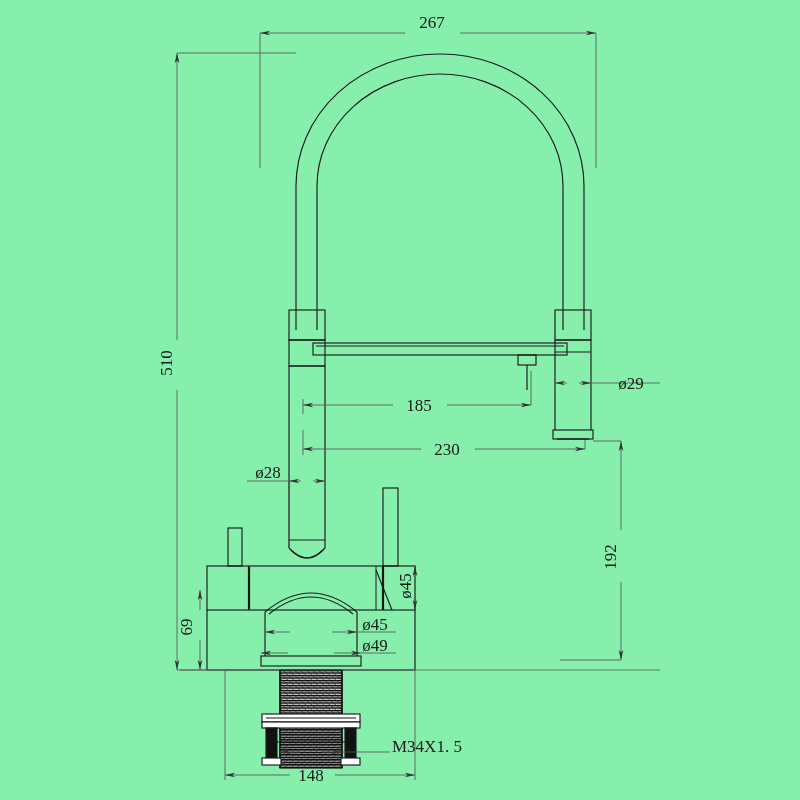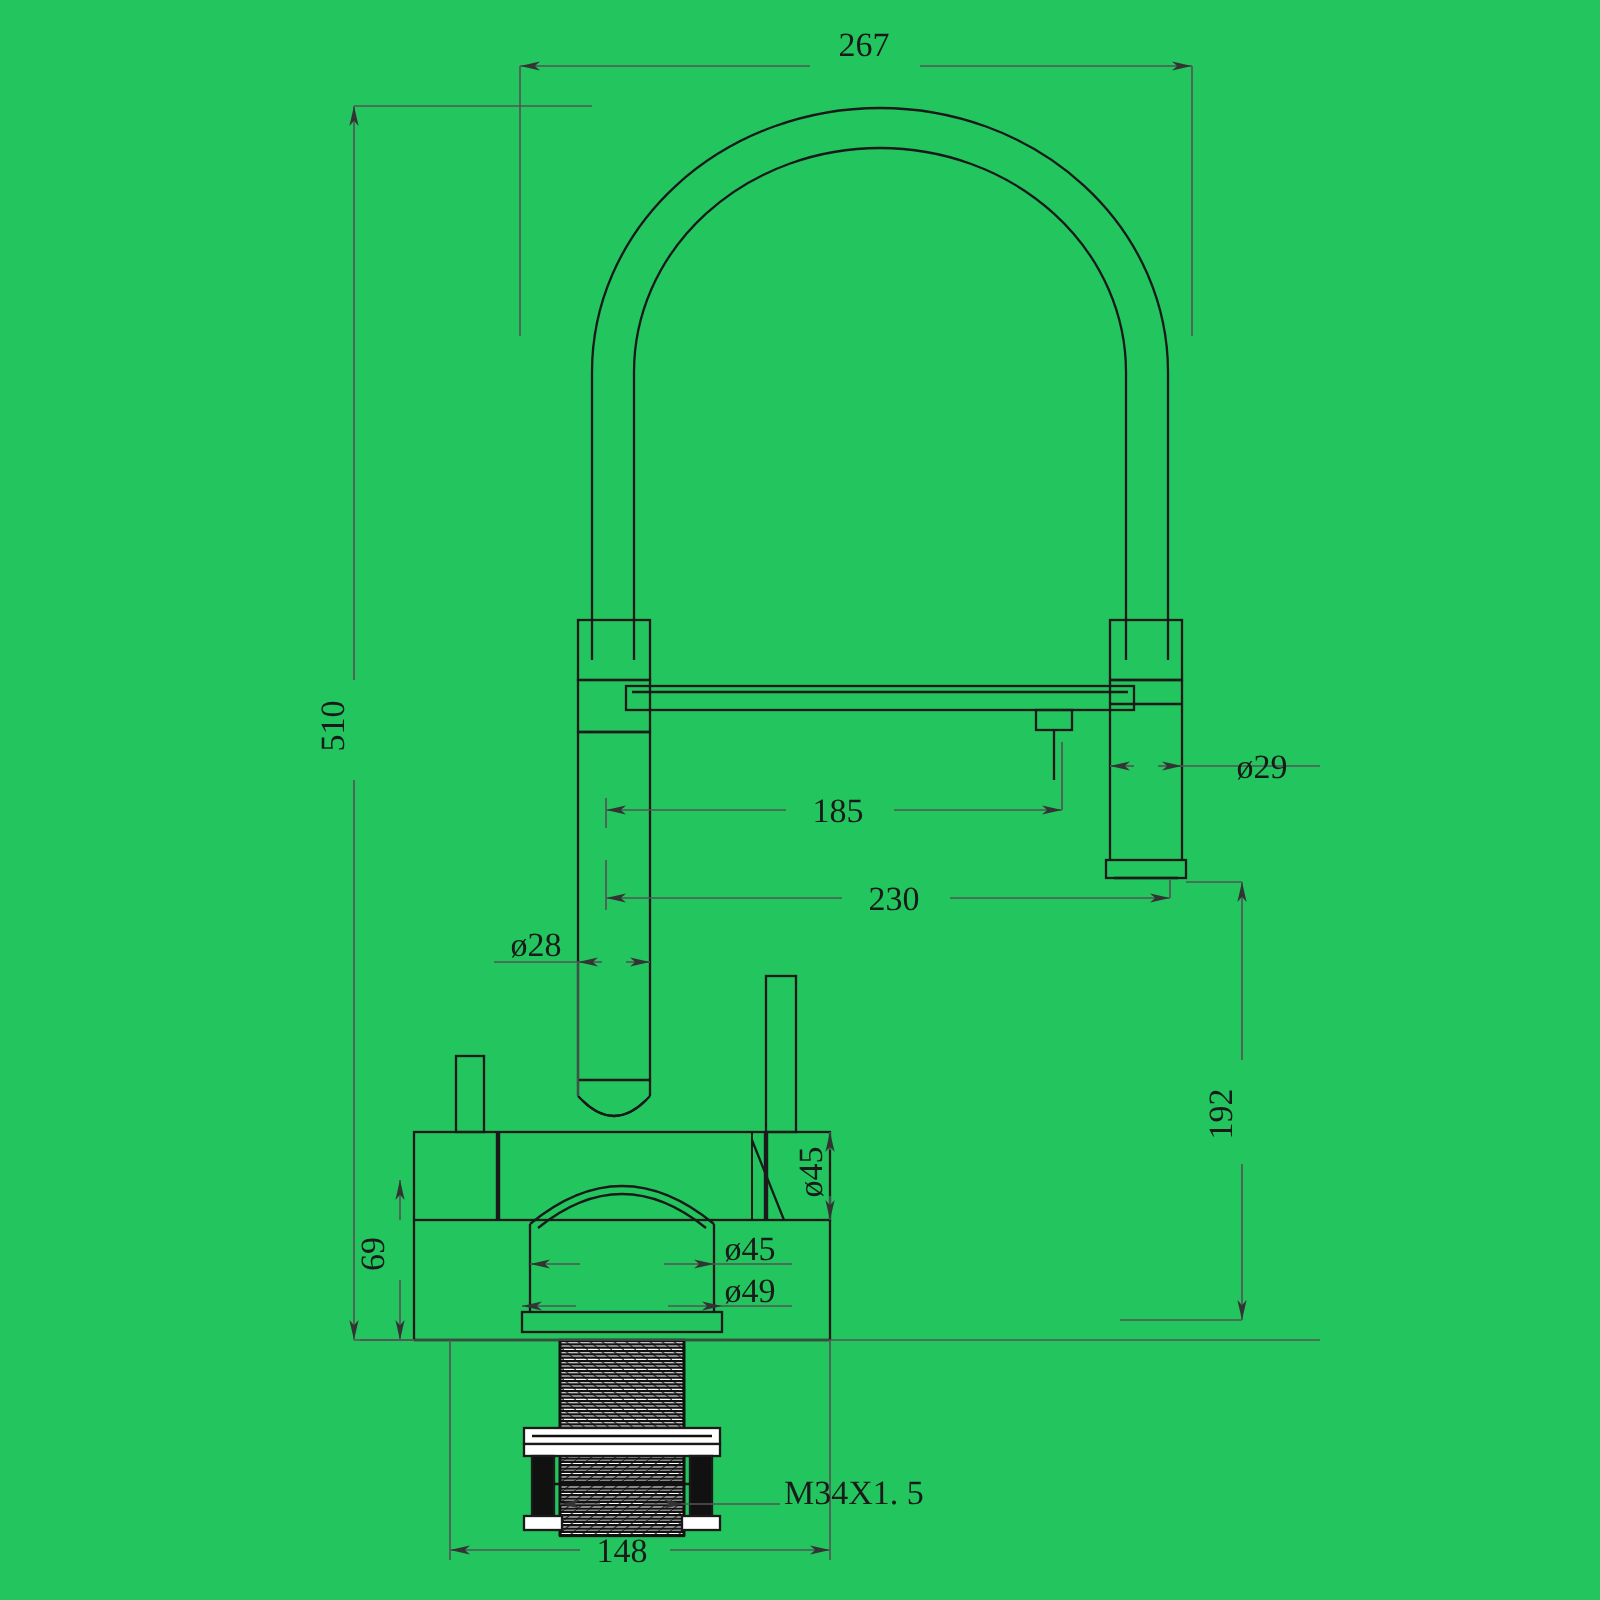--- a/index.html
+++ b/index.html
@@ -1,19 +1,19 @@
 <!DOCTYPE html>
 <html><head>
 <meta charset="utf-8">
 <title>Faucet Technical Drawing</title>
 <style>
   html,body{margin:0;padding:0;background:#ffffff;}
   body{width:800px;height:800px;overflow:hidden;
        font-family:"Liberation Serif",serif;}
-  #drawing-root{position:relative;width:800px;height:800px;background:#22c55e;}
+  #drawing-root{position:relative;width:800px;height:800px;background:#86efac;}
   svg{display:block;}
   text{font-family:"Liberation Serif",serif;fill:#1a1a1a;}
 </style>
 </head>
 <body>
 
 <div id="drawing-root">
 <svg width="800" height="800" viewBox="0 0 800 800" xmlns="http://www.w3.org/2000/svg">
 
   <defs>

